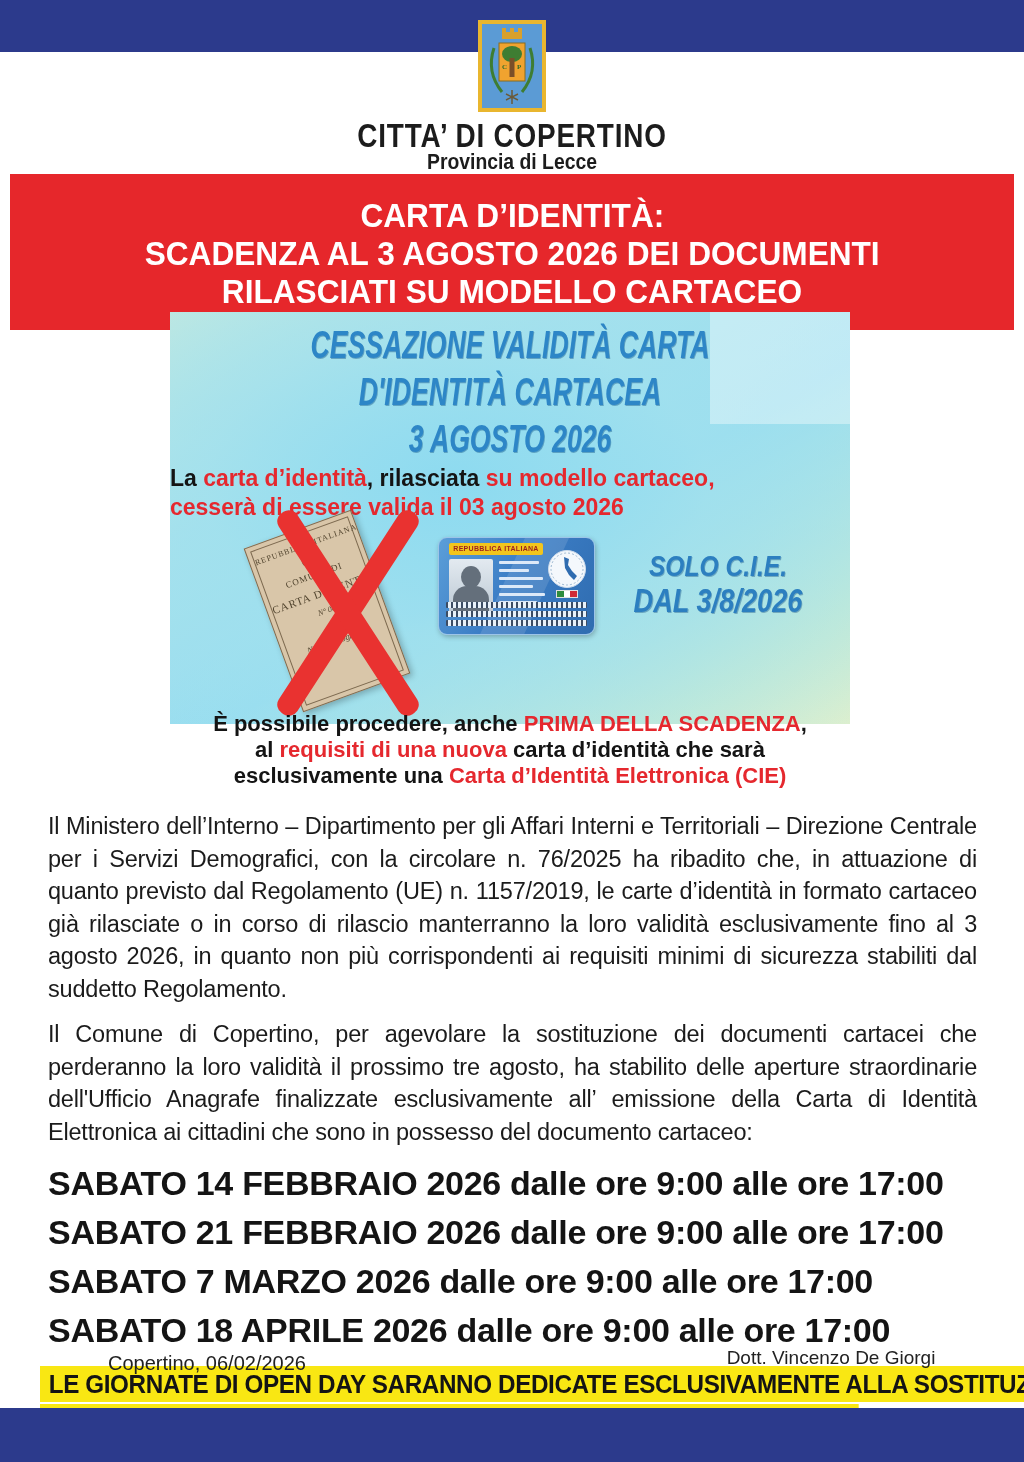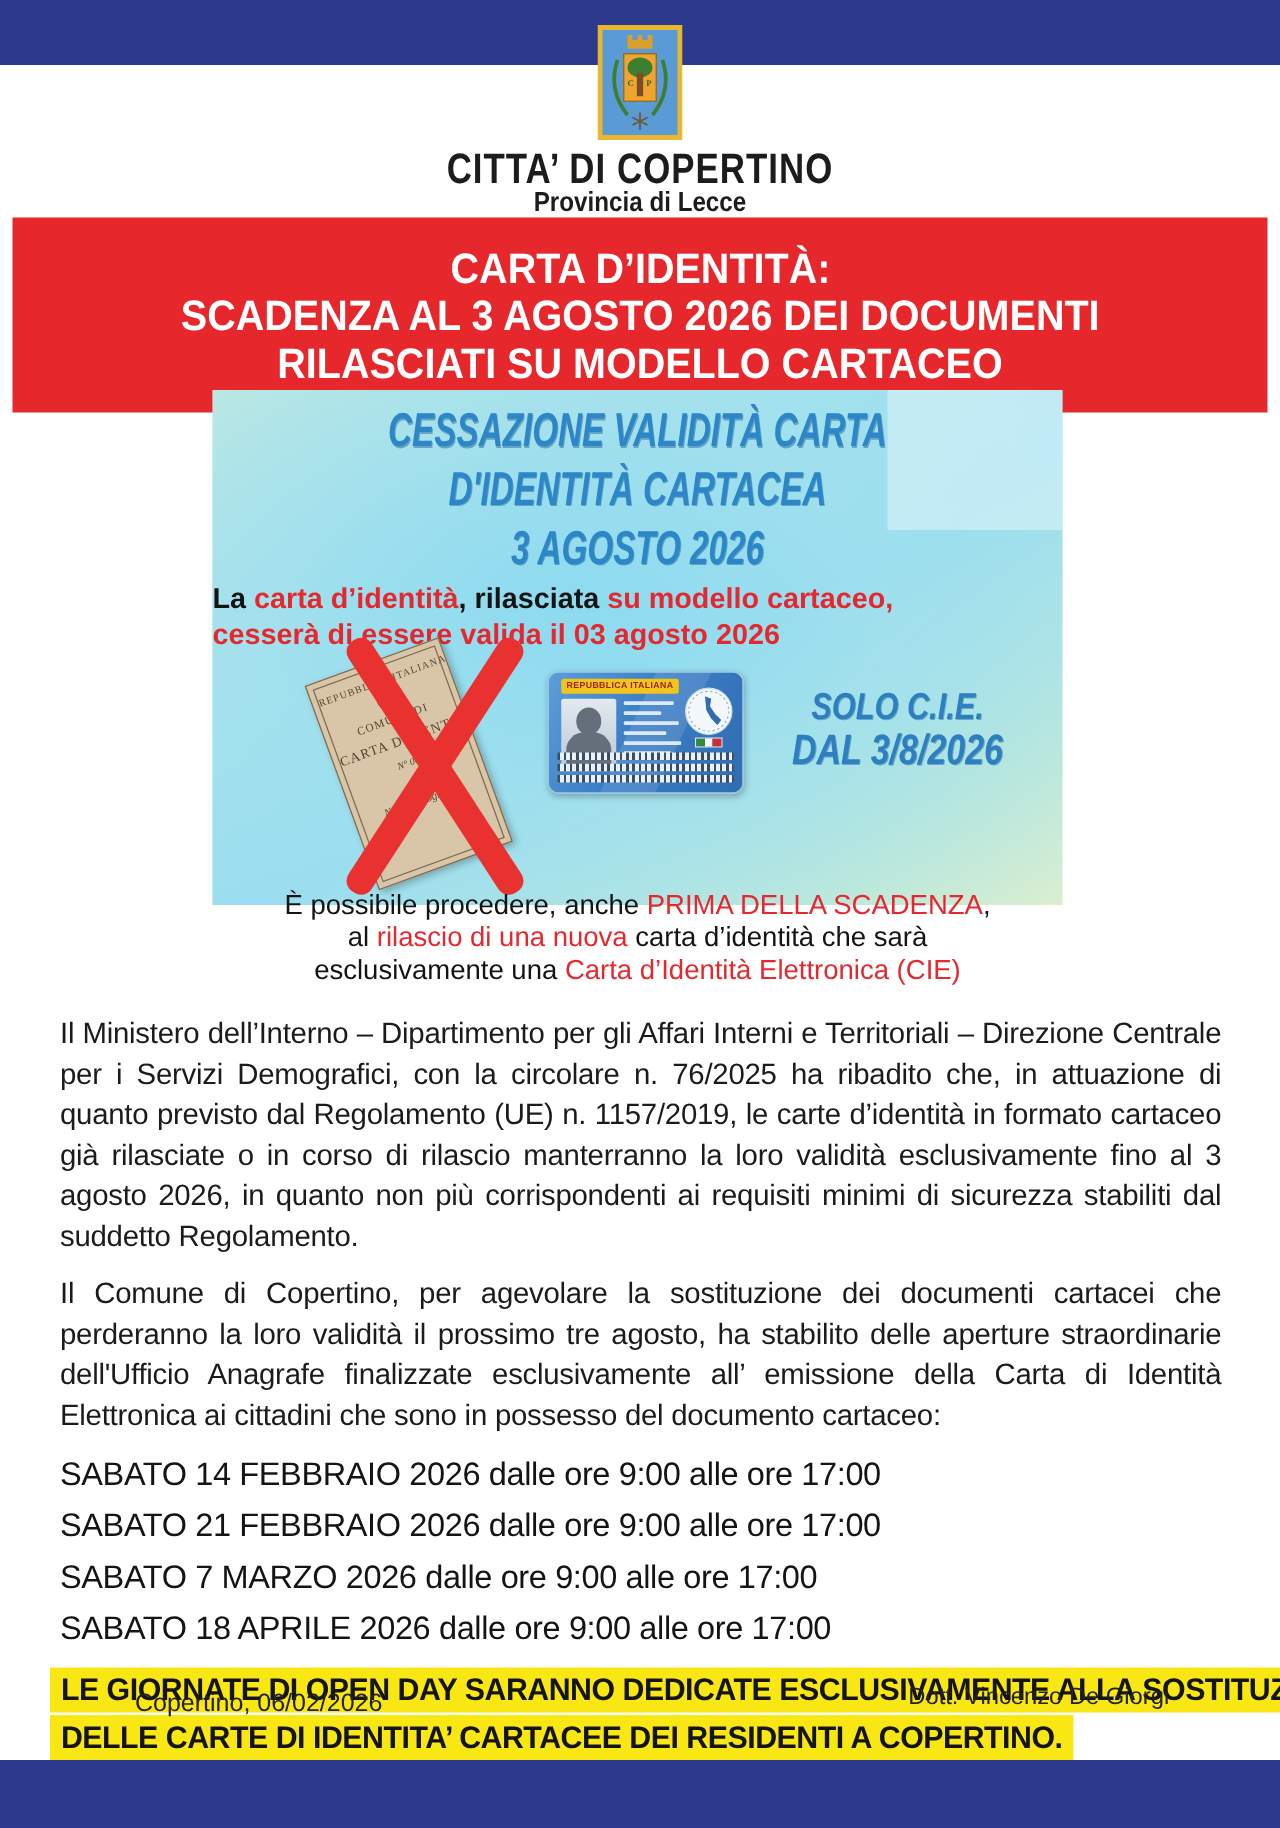--- a/index.html
+++ b/index.html
@@ -110,30 +110,30 @@
   .solo-cie{position:absolute;left:428px;top:238px;width:240px;text-align:center;}
   .solo-cie .s1{
     font-size:30px;font-weight:bold;font-style:italic;color:#2c7fc0;line-height:32px;white-space:nowrap;
     transform:scaleX(0.82);transform-origin:center;text-shadow:1px 1px 0 rgba(20,80,130,0.4);
   }
   .solo-cie .s2{
     font-size:34px;font-weight:bold;font-style:italic;color:#2c7fc0;line-height:36px;white-space:nowrap;
     transform:scaleX(0.80);transform-origin:center;text-shadow:1px 1px 0 rgba(20,80,130,0.4);
   }
   .box-outro{position:absolute;left:0;top:399px;width:100%;text-align:center;}
-  .box-outro .oline{font-size:22px;line-height:26px;font-weight:normal;white-space:nowrap;}
+  .box-outro .oline{font-size:22px;line-height:26px;font-weight:bold;white-space:nowrap;}
   
   .body-flow{position:absolute;left:48px;top:810px;width:929px;}
   .para{
     font-size:23.5px;line-height:32.5px;text-align:justify;color:#1b1b1b;
     margin:0 0 13px 0;letter-spacing:-0.2px;
   }
   .dates{margin-top:16px;}
   .date-line{
-    font-size:26px;font-weight:normal;color:#141414;margin-bottom:10px;white-space:pre-wrap;
+    font-size:34px;font-weight:bold;color:#141414;margin-bottom:10px;white-space:pre-wrap;
     letter-spacing:-0.3px;
   }
   .highlight-block{margin-left:-8px;margin-top:16px;}
   .hl-line{margin-bottom:2px;}
   .hl-line span{
     display:inline-block;background:#f9e713;color:#141414;font-weight:bold;
     font-size:25px;line-height:30px;padding:3px 9px;letter-spacing:-0.4px;white-space:nowrap;
     transform:scaleX(0.97);transform-origin:left;
   }
   
@@ -242,21 +242,21 @@
       </div>
     </div>
 
     <div class="solo-cie">
       <div class="s1">SOLO C.I.E.</div>
       <div class="s2">DAL 3/8/2026</div>
     </div>
 
     <div class="box-outro">
       <div class="oline"><span class="t-black">È possibile procedere, anche </span><span class="t-red">PRIMA DELLA SCADENZA</span><span class="t-black">,</span></div>
-      <div class="oline"><span class="t-black">al </span><span class="t-red">rilascio di una nuova</span><span class="t-black"> carta d’identità che sarà</span></div>
+      <div class="oline"><span class="t-black">al </span><span class="t-red">requisiti di una nuova</span><span class="t-black"> carta d’identità che sarà</span></div>
       <div class="oline"><span class="t-black">esclusivamente una </span><span class="t-red">Carta d’Identità Elettronica (CIE)</span></div>
     </div>
   </div>
 
   <div class="body-flow">
     <p class="para">Il Ministero dell’Interno – Dipartimento per gli Affari Interni e Territoriali – Direzione Centrale per i Servizi Demografici, con la circolare n. 76/2025 ha ribadito che, in attuazione di quanto previsto dal Regolamento (UE) n. 1157/2019, le carte d’identità in formato cartaceo già rilasciate o in corso di rilascio manterranno la loro validità esclusivamente fino al 3 agosto 2026, in quanto non più corrispondenti ai requisiti minimi di sicurezza stabiliti dal suddetto Regolamento.</p>
     <p class="para">Il Comune di Copertino, per agevolare la sostituzione dei documenti cartacei che perderanno la loro validità il prossimo tre agosto, ha stabilito delle aperture straordinarie dell'Ufficio Anagrafe finalizzate esclusivamente all’ emissione della Carta di Identità Elettronica ai cittadini che sono in possesso del documento cartaceo:</p>
 
     <div class="dates">
       <div class="date-line">SABATO 14 FEBBRAIO 2026 dalle ore 9:00 alle ore 17:00</div>

